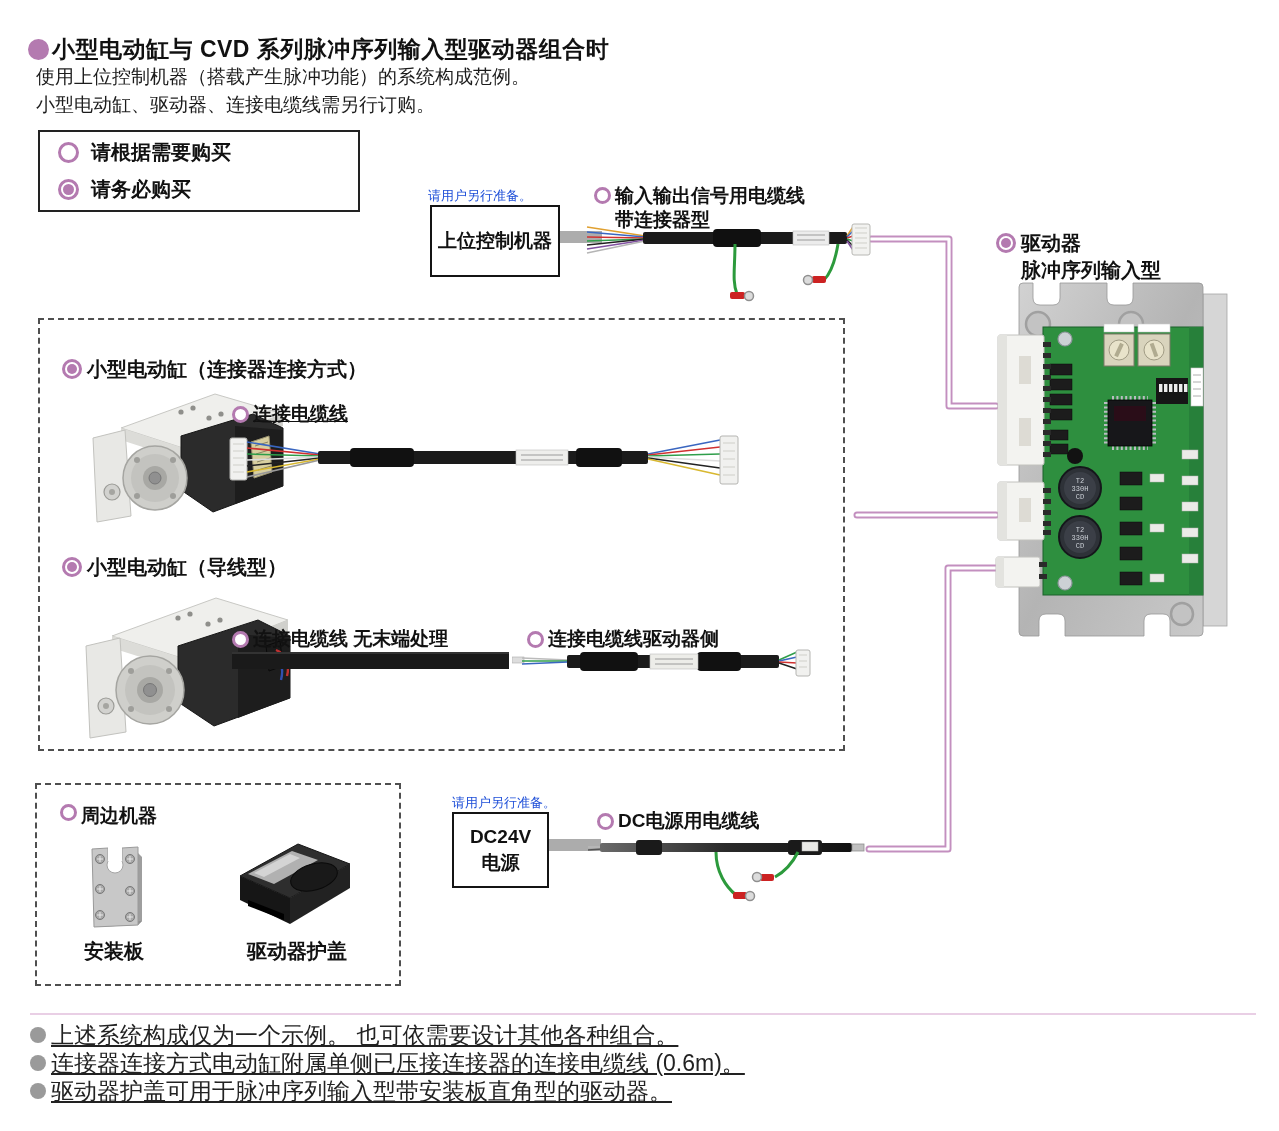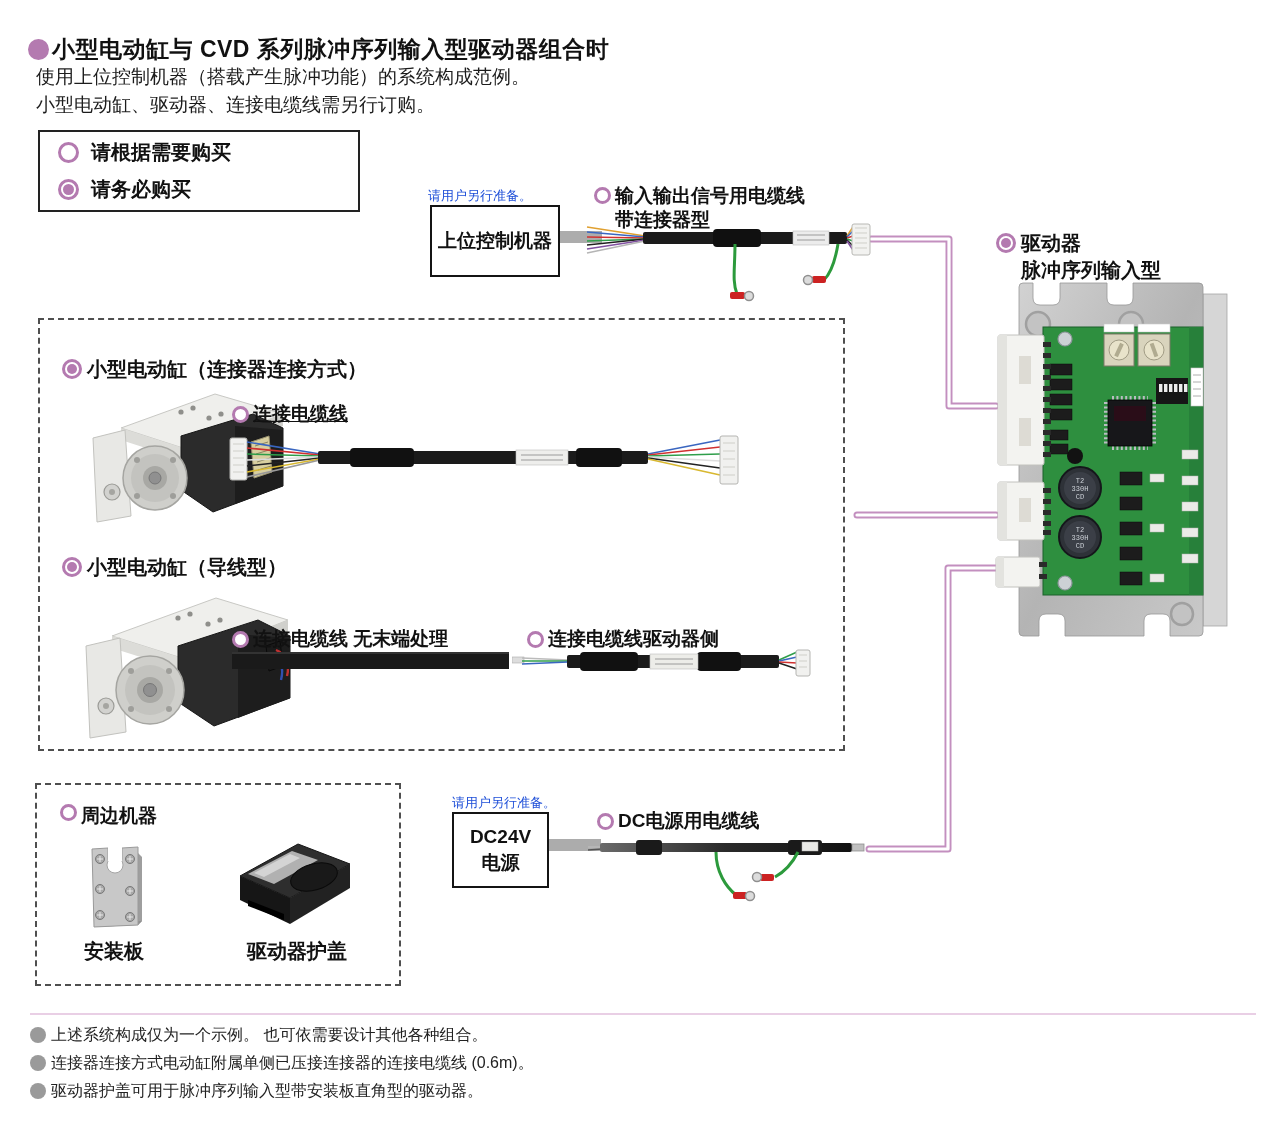--- a/index.html
+++ b/index.html
@@ -11,21 +11,21 @@
   .mk-solid{background:#b47ab0;}
   .mk-opt{border:3px solid #b47ab0;background:#fff;}
   .mk-req{border:3px solid #b47ab0;background:#fff;position:relative;}
   .mk-req::after{content:"";position:absolute;inset:2px;background:#b47ab0;border-radius:50%;}
   .mk-note{background:#9a9a9a;}
   .t-title{font-size:23px;font-weight:700;letter-spacing:.5px;}
   .t-sub{font-size:19px;color:#1c1c1c;}
   .t-sec{font-size:20px;font-weight:700;line-height:26px;}
   .t-lbl{font-size:19px;font-weight:700;line-height:24px;}
   .t-small{font-size:13px;color:#1d4ed8;}
-  .t-note{font-size:16px;color:#222;line-height:22px;}
+  .t-note{font-size:23px;color:#222;line-height:22px;text-decoration:underline;}
   .solidbox{border:2px solid #141414;background:#fff;display:flex;flex-direction:column;
             align-items:center;justify-content:center;font-weight:700;font-size:19px;line-height:26px;box-sizing:border-box;}
   .dashbox{border:2px dashed #4f4f4f;box-sizing:border-box;background:transparent;}
   .stub{background:#acacac;}
   svg{display:block;}
 </style>
 </head>
 <body>
 
 <div id="canvas">

